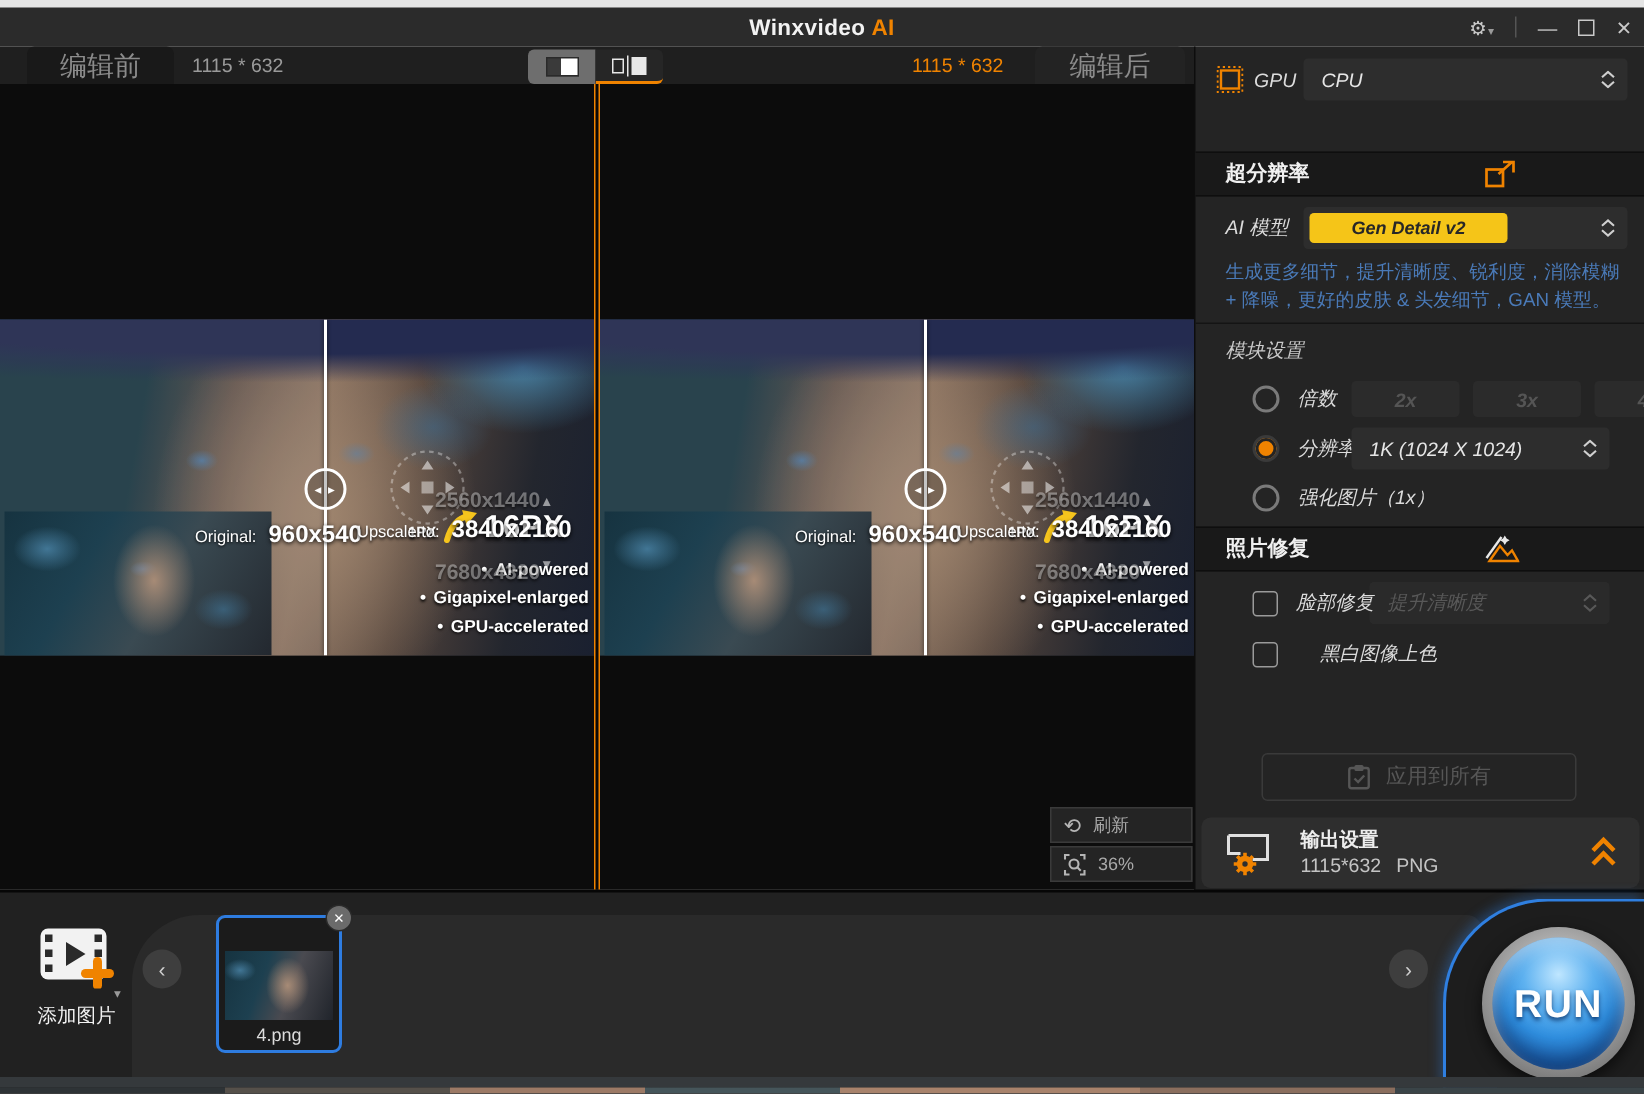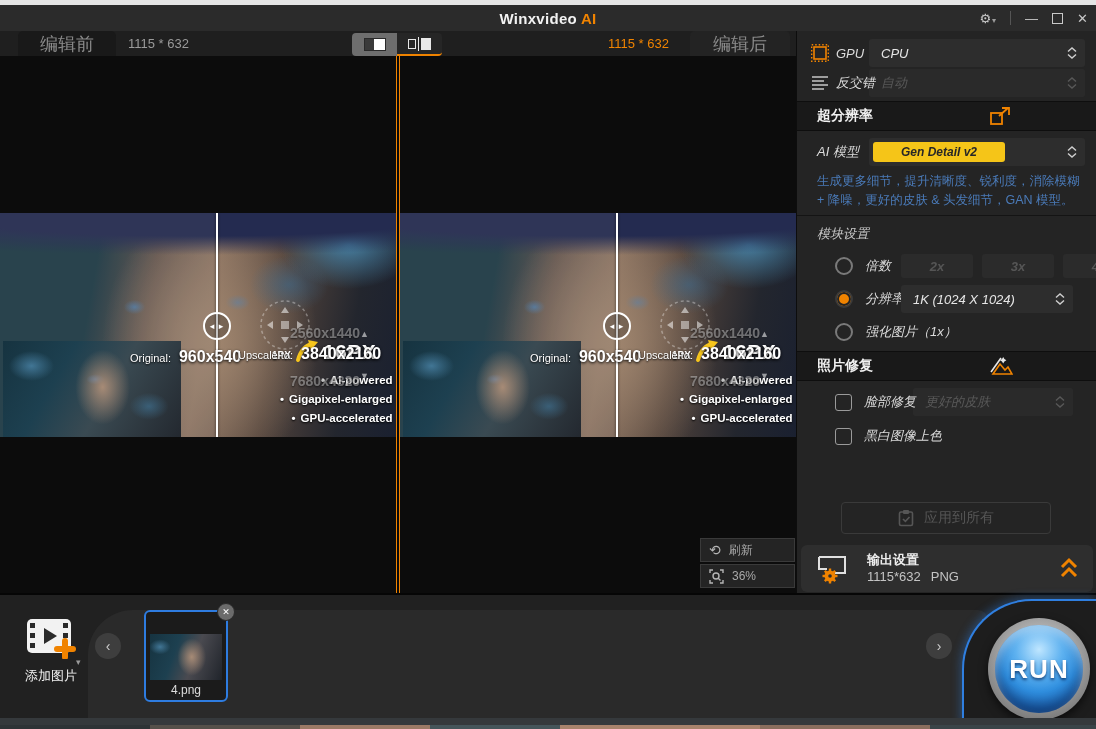--- a/index.html
+++ b/index.html
@@ -301,39 +301,20 @@
       <div class="dd" style="position:absolute; left:72px; width:216px;">
         <span>CPU</span>
         <span class="chev">
             <svg width="10" height="12" viewBox="0 0 10 12">
               <path d="M1 4.5 L5 1 L9 4.5 M1 7.5 L5 11 L9 7.5" fill="none" stroke="#cfcfcf" stroke-width="1.4"></path>
             </svg>
           </span>
       </div>
     </div>
 
-    <div class="row" style="top:38px; height:28px;">
-      <svg style="margin-left:14px;" width="18" height="16" viewBox="0 0 18 16">
-        <g stroke="#bdbdbd" stroke-width="1.6">
-            <line x1="1" y1="2" x2="17" y2="2"></line>
-            <line x1="1" y1="6" x2="13" y2="6"></line>
-            <line x1="1" y1="10" x2="17" y2="10"></line>
-            <line x1="1" y1="14" x2="13" y2="14"></line>
-          </g>
-      </svg>
-      <span class="lbl" style="margin-left:7px;">反交错</span>
-      <div class="dd disabled" style="position:absolute; left:72px; width:216px;">
-        <span>自动</span>
-        <span class="chev">
-            <svg width="10" height="12" viewBox="0 0 10 12">
-              <path d="M1 4.5 L5 1 L9 4.5 M1 7.5 L5 11 L9 7.5" fill="none" stroke="#585858" stroke-width="1.4"></path>
-            </svg>
-          </span>
-      </div>
-    </div>
 
     <div class="sec-head" style="top:70px;">
       <span class="t">超分辨率</span>
       <svg class="ic" width="22" height="20" viewBox="0 0 22 20">
         <rect x="2" y="7" width="11" height="11" fill="none" stroke="#f08300" stroke-width="1.8"></rect>
         <path d="M10 10 L19 2 M13 2 H20 V9" fill="none" stroke="#f08300" stroke-width="1.8"></path>
       </svg>
     </div>
 
     <div class="row" style="top:107px; height:28px;">
@@ -389,32 +370,32 @@
         <path d="M4 18 L11 8 L16 14 L19 11 L23 18 Z" fill="none" stroke="#f08300" stroke-width="1.6"></path>
         <line x1="2" y1="16" x2="12" y2="2" stroke="#e8e8e8" stroke-width="1.6"></line>
         <path d="M13 3 l1.2 -2 l1.2 2 l2 1.2 l-2 1.2 l-1.2 2 l-1.2 -2 l-2 -1.2 Z" fill="#e8e8e8"></path>
       </svg>
     </div>
 
     <div class="row" style="top:357px; height:28px;">
       <span class="checkbox" style="margin-left:38px;"></span>
       <span class="lbl" style="margin-left:12px;">脸部修复</span>
       <div class="dd disabled" style="position:absolute; left:116px; width:160px;">
-        <span>更好的皮肤</span>
+        <span>提升清晰度</span>
         <span class="chev">
             <svg width="10" height="12" viewBox="0 0 10 12">
               <path d="M1 4.5 L5 1 L9 4.5 M1 7.5 L5 11 L9 7.5" fill="none" stroke="#585858" stroke-width="1.4"></path>
             </svg>
           </span>
       </div>
     </div>
 
     <div class="row" style="top:392px; height:26px;">
       <span class="checkbox" style="margin-left:38px;"></span>
-      <span class="lbl" style="margin-left:12px;">黑白图像上色</span>
+      <span class="lbl" style="margin-left:28px;">黑白图像上色</span>
     </div>
 
     <div class="apply-btn">
       <svg width="16" height="18" viewBox="0 0 16 18">
         <rect x="1.5" y="3" width="13" height="13.5" rx="1.5" fill="none" stroke="#565656" stroke-width="1.6"></rect>
         <rect x="5" y="1" width="6" height="4" rx="1" fill="#565656"></rect>
         <path d="M5 10 l2.4 2.4 L11.5 8" fill="none" stroke="#565656" stroke-width="1.6"></path>
       </svg>
       <span>应用到所有</span>
     </div>

